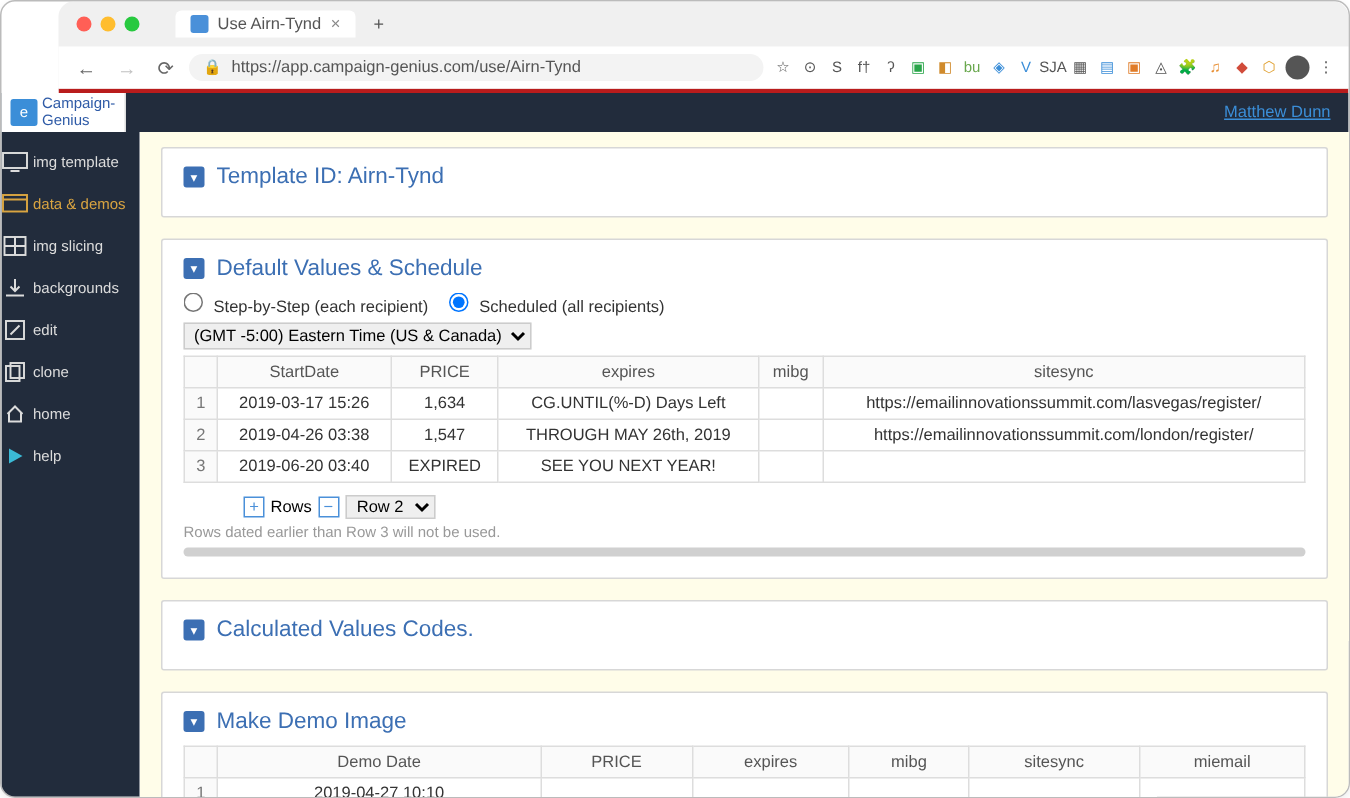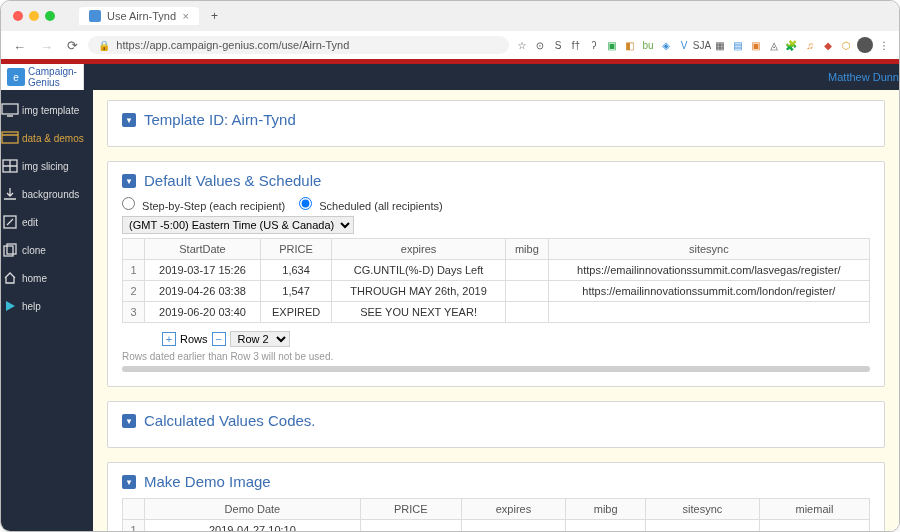--- a/index.html
+++ b/index.html
@@ -1,39 +1,39 @@
 <!DOCTYPE html>
 <html><head>
 <meta charset="utf-8">
 <style>
 * { box-sizing: border-box; margin: 0; padding: 0; }
 body { font-family: -apple-system, BlinkMacSystemFont, "Segoe UI", Arial, sans-serif; font-size: 12px; background: #fff; width: 900px; height: 532px; overflow: hidden; }
 
 
-.browser-chrome { background: #f0f0f0; border-bottom: 5px solid #b91c1c; border-radius: 10px 10px 0 0; }
+.browser-chrome { background: #f0f0f0; border-bottom: 3px solid #b91c1c; border-radius: 10px 10px 0 0; margin-left: 38px; }
 .tab-row { display: flex; align-items: center; height: 30px; padding: 0 8px; gap: 6px; }
 .traffic { display: flex; gap: 6px; margin-left: 4px; }
 .dot { width: 10px; height: 10px; border-radius: 50%; }
 .dot.red { background: #ff5f56; } .dot.yellow { background: #ffbd2e; } .dot.green { background: #27c93f; }
 .tab { display: flex; align-items: center; gap: 6px; background: #fff; padding: 3px 10px; border-radius: 4px 4px 0 0; margin-left: 18px; font-size: 11px; color: #555; width: 120px; }
 .tab .favicon { width: 12px; height: 12px; background: #4a90d9; border-radius: 2px; }
 .tab .close { margin-left: auto; color: #888; }
 .newtab { color: #555; padding: 0 6px; }
 .addr-row { display: flex; align-items: center; height: 28px; padding: 0 8px; gap: 6px; background: #fff; }
 .nav-ico { color: #666; padding: 0 4px; font-size: 13px; }
 .addrbar { flex: 1; display: flex; align-items: center; gap: 6px; font-size: 11px; color: #555; background: #f3f3f3; border-radius: 12px; padding: 3px 10px; }
 .lock { font-size: 10px; }
 .ext-icons { display: flex; gap: 4px; align-items: center; }
 .ext-icons span { width: 14px; height: 14px; display: inline-flex; align-items: center; justify-content: center; font-size: 10px; color: #555; }
 
 
 .appbar { display: flex; align-items: center; background: #222c3c; height: 26px; color: #fff; }
 .logo { background: #fff; height: 26px; padding: 2px 6px; display: flex; align-items: center; font-size: 10px; color: #2f5ba7; border-right: 1px solid #ddd; }
 .logo .lico { width: 18px; height: 18px; background: #3b8ed8; border-radius: 2px; margin-right: 3px; display: inline-flex; align-items: center; justify-content: center; color:#fff; font-size:10px;}
-.userlink { margin-left: auto; margin-right: 0; color: #3b8ed8; font-size: 11px; }
+.userlink { margin-left: auto; margin-right: 12px; color: #3b8ed8; text-decoration: underline; font-size: 11px; }
 
 
 .app { display: flex; height: calc(532px - 58px - 26px); }
 .sidebar { width: 92px; background: #222c3c; color: #dcdcdc; padding-top: 6px; }
 .sb-item { display: flex; flex-direction: row; align-items: center; gap: 3px; padding: 7px 0; font-size: 10px; cursor: pointer; }
 .sb-item .ico { width: 18px; height: 14px; display: flex; align-items: center; justify-content: center; }
 .sb-item.active { color: #d9a441; }
 .sb-item svg { stroke: currentColor; fill: none; stroke-width: 1.3; }
 
 .main { flex: 1; background: #fffde9; padding: 10px 14px; overflow-y: auto; }

